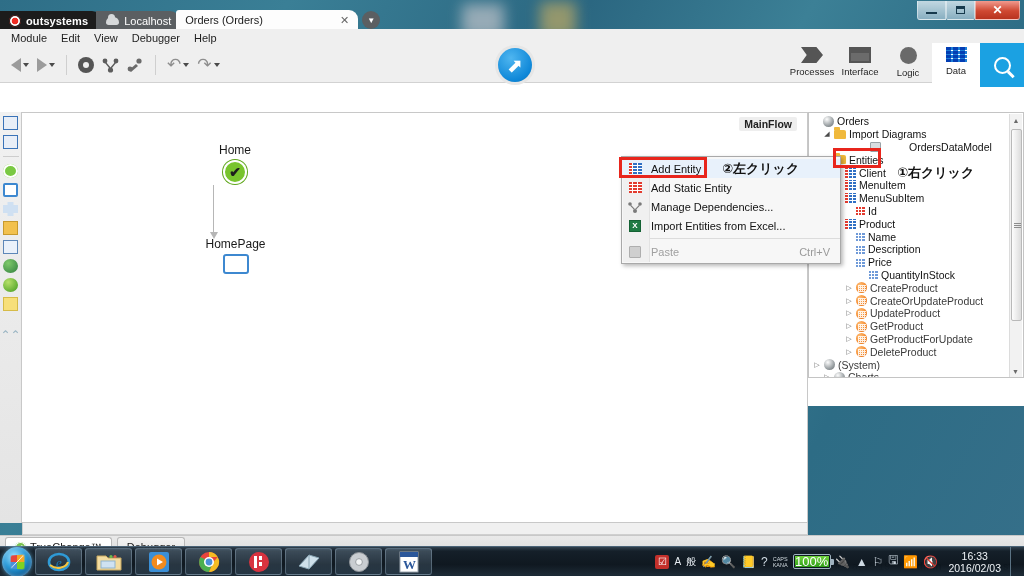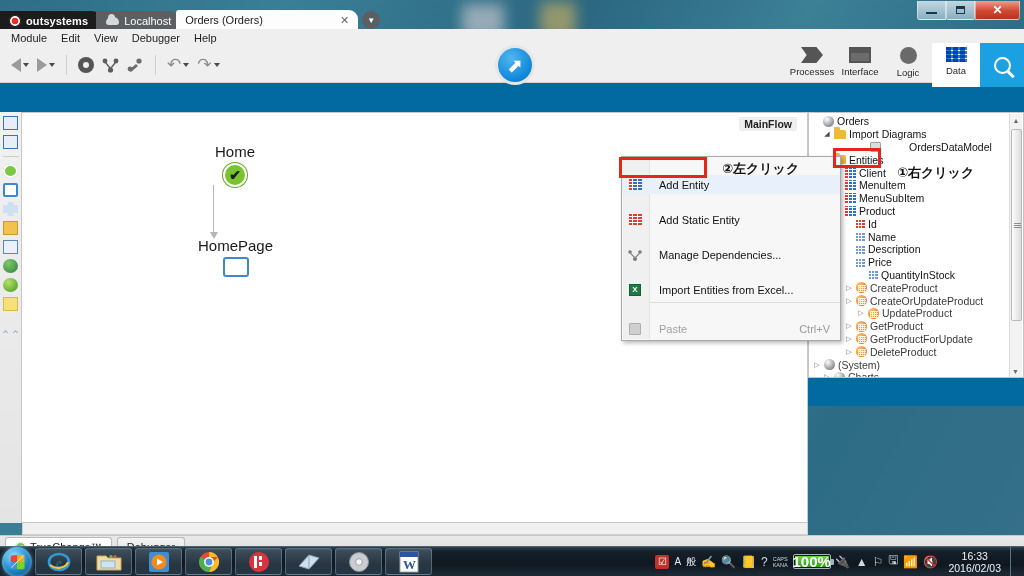--- a/index.html
+++ b/index.html
@@ -87,21 +87,21 @@
   .tab .closex { font-size: 11px; color: #666; cursor: default; }
   .tab-overflow {
     width: 18px; height: 18px; border-radius: 50%; background: #5b5f62;
     color: #fff; font-size: 8px; display: flex; align-items: center;
     justify-content: center; margin-left: 4px; margin-bottom: 1px;
   }
 
   
   .appbody {
     position: absolute; left: 0; top: 29px; width: 1024px; height: 377px;
-    background: #0369a1;
+    background: #ffffff;
   }
   .menubar {
     height: 18px; display: flex; align-items: center; padding-left: 4px;
     font-size: 11px; color: #1d1d1d; background: #efefef;
   }
   .menubar > div { padding: 1px 7px; }
 
   
   .toolbar {
     height: 36px; background: #efefef; position: relative;
@@ -182,21 +182,21 @@
   .canvas {
     position: absolute; left: 22px; top: 83px; width: 786px; height: 411px;
     background: #fff; border: 1px solid #c8c8c8; border-left: none;
   }
   .mainflow-tag {
     position: absolute; right: 10px; top: 4px; font-size: 10.5px;
     font-weight: bold; color: #222; background: #eeeeee;
     padding: 1px 5px; border-radius: 2px;
   }
   .node { position: absolute; text-align: center; }
-  .node-label { font-size: 15px; color: #1a1a1a; margin-bottom: 3px; }
+  .node-label { font-size: 12px; color: #1a1a1a; margin-bottom: 3px; }
   .start-ico {
     width: 24px; height: 24px; border-radius: 50%;
     background: #78c42d; margin: 0 auto; position: relative;
     box-shadow: inset 0 0 0 2px #fff, 0 0 0 1px #5fa41d;
     display: flex; align-items: center; justify-content: center;
     color: #1d1d1d; font-size: 14px; font-weight: bold;
   }
   .page-ico {
     width: 26px; height: 20px; margin: 0 auto;
     border: 2px solid #3d88d0; border-radius: 3px; background: #fff;
@@ -297,21 +297,21 @@
     position: absolute; left: 621px; top: 127px; width: 220px;
     background: #f7f7f7; border: 1px solid #a9a9a9;
     box-shadow: 2px 2px 4px rgba(0,0,0,.28); padding: 2px 0;
   }
   .ctxmenu::before {
     content: ""; position: absolute; left: 1px; top: 1px; bottom: 1px; width: 26px;
     background: #f0f0f0; border-right: 1px solid #e2e2e2;
   }
   .ctxitem {
     position: relative; height: 19px; display: flex; align-items: center;
-    gap: 16px; padding-left: 5px; font-size: 11px; color: #111; margin-top: 16px;
+    gap: 8px; padding-left: 5px; font-size: 11px; color: #111;
   }
   .ctxitem.hl { background: #e8f1fb; }
   .ctxitem.disabled { color: #a0a0a0; }
   .ctxicon { width: 16px; height: 16px; display: flex; align-items: center;
     justify-content: center; z-index: 1; }
   .ctx-label { z-index: 1; }
   .ctx-accel { margin-left: auto; padding-right: 10px; color: #9a9a9a; font-size: 11px; z-index: 1; }
   .ctx-sep { height: 1px; background: #dcdcdc; margin: 3px 0 3px 28px; }
   .ic-ctx-entity {
     width: 13px; height: 11px;
@@ -416,21 +416,21 @@
     width: 38px; height: 15px; border: 1px solid #9fb2bf; border-radius: 2px;
     background: #0e1a22; position: relative; display: flex; align-items: center;
     padding: 1px;
   }
   .battery::after {
     content: ""; position: absolute; right: -4px; top: 4px; width: 3px; height: 6px;
     background: #9fb2bf; border-radius: 0 1px 1px 0;
   }
   .batt-fill {
     width: 100%; height: 100%; background: linear-gradient(180deg,#6fd43c,#2f9e18);
-    color: #fff; font-size: 15px; font-weight: bold; display: flex;
+    color: #fff; font-size: 13px; font-weight: normal; display: flex;
     align-items: center; justify-content: center;
   }
   .clock { text-align: center; line-height: 12px; font-size: 10.5px; color: #f0f4f7;
     padding-left: 5px; }
   .tray-ic { font-size: 12px; color: #cfdae3; }
   .showdesk { width: 8px; height: 30px; border-left: 1px solid #5b7384; margin-left: 4px; }
 </style>
 </head>
 <body>
 
@@ -622,33 +622,33 @@
               </span>
               <span>MenuItem</span>
             </div>
             <div class="trow" style="padding-left: 25px;">
               <span class="exp"></span>
               <span style="display: flex; align-items: center;">
                 <span class="ic-entity"></span>
               </span>
               <span>MenuSubItem</span>
             </div>
+            <div class="trow" style="padding-left: 36px;">
+              <span class="exp"></span>
+              <span style="display: flex; align-items: center;">
+                <span class="ic-attr key"></span>
+              </span>
+              <span>Id</span>
+            </div>
             <div class="trow" style="padding-left: 25px;">
               <span class="exp"></span>
               <span style="display: flex; align-items: center;">
                 <span class="ic-entity"></span>
               </span>
               <span>Product</span>
-            </div>
-            <div class="trow" style="padding-left: 36px;">
-              <span class="exp"></span>
-              <span style="display: flex; align-items: center;">
-                <span class="ic-attr key"></span>
-              </span>
-              <span>Id</span>
             </div>
             <div class="trow" style="padding-left: 36px; text-align: center;">
               <span class="exp"></span>
               <span style="display: flex; align-items: center;">
                 <span class="ic-attr"></span>
               </span>
               <span>Name</span>
             </div>
             <div class="trow" style="padding-left: 36px;">
               <span class="exp"></span>
@@ -678,21 +678,21 @@
               </span>
               <span>CreateProduct</span>
             </div>
             <div class="trow sys" style="padding-left: 36px;">
               <span class="exp">▷</span>
               <span style="display: flex; align-items: center;">
                 <span class="ic-action"></span>
               </span>
               <span>CreateOrUpdateProduct</span>
             </div>
-            <div class="trow sys" style="padding-left: 48px;">
+            <div class="trow sys" style="padding-left: 36px;">
               <span class="exp">▷</span>
               <span style="display: flex; align-items: center;">
                 <span class="ic-action"></span>
               </span>
               <span>UpdateProduct</span>
             </div>
             <div class="trow sys" style="padding-left: 36px;">
               <span class="exp">▷</span>
               <span style="display: flex; align-items: center;">
                 <span class="ic-action"></span>

